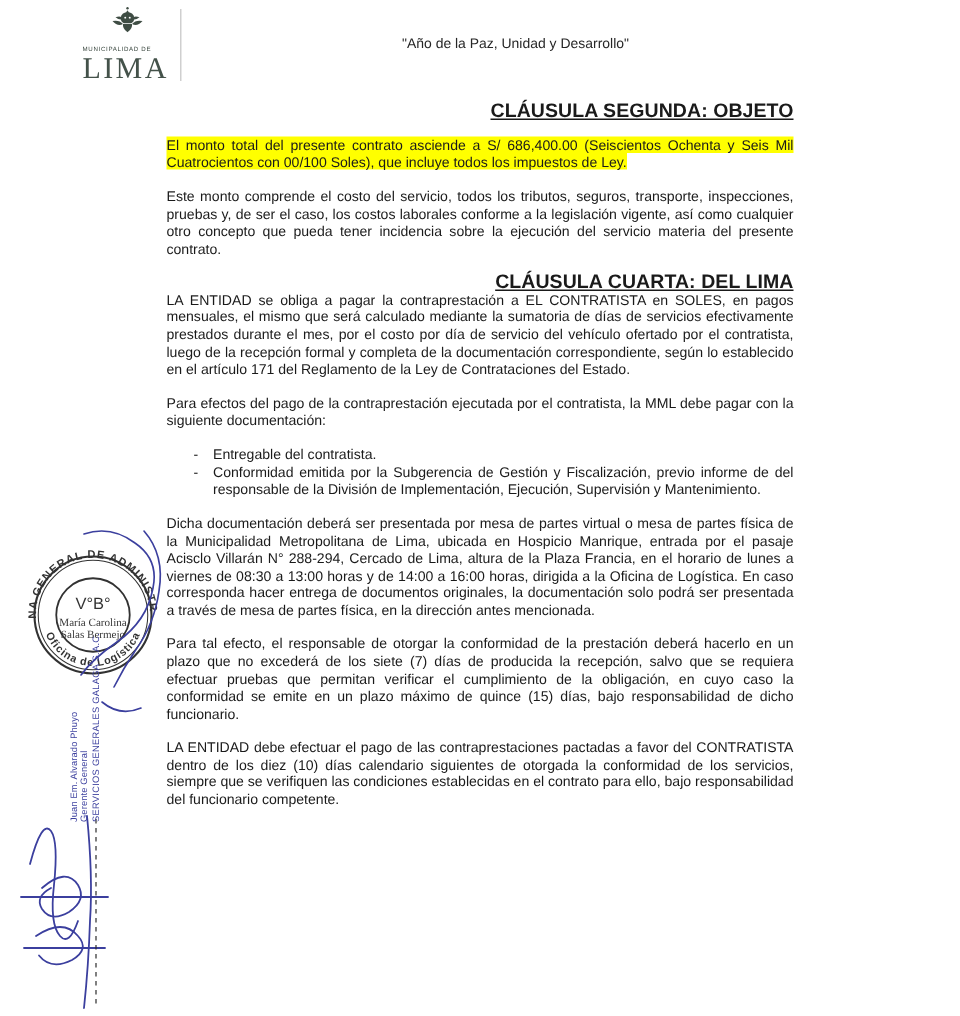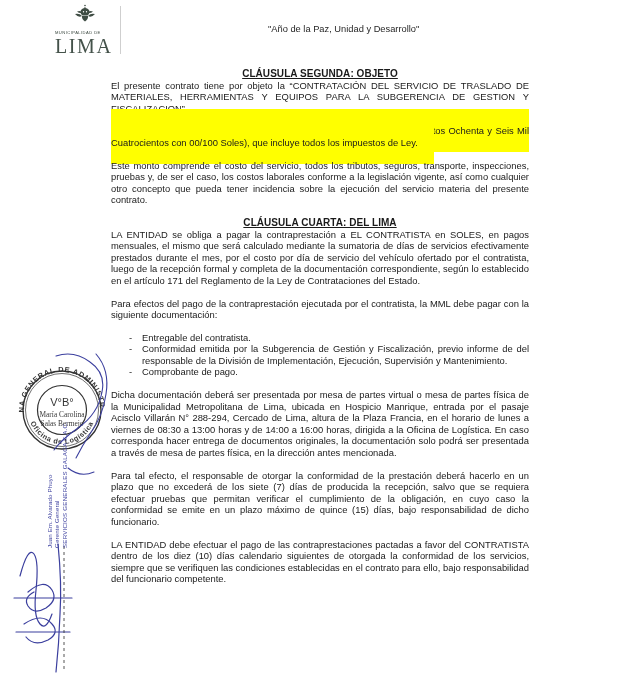--- a/index.html
+++ b/index.html
@@ -76,35 +76,35 @@
     left: 111px;
     top: 68px;
     width: 418px;
     font-size: 9.4px;
     line-height: 11.55px;
     text-align: justify;
   }
   .clause-title {
     font-weight: bold;
     text-decoration: underline;
-    font-size: 10px;
-    text-align: center;
+    font-size: 13px;
+    text-align: right;
     letter-spacing: 0.05px;
   }
   .para {
     text-align: justify;
     text-justify: inter-word;
     margin: 0;
   }
   .gap { height: 11.2px; }
 
   mark.hl {
     background: #ffff00;
     color: #1a1a1a;
-    padding: 16px;
+    padding: 0;
   }
 
   ul.dash-list {
     list-style: none;
     margin: 0;
     padding: 0 0 0 31px;
   }
   ul.dash-list li {
     position: relative;
     text-align: justify;
@@ -193,21 +193,20 @@
   </div>
 
   <div class="header-divider"></div>
 
   <div class="header-motto">"Año de la Paz, Unidad y Desarrollo"</div>
 </div>
 
 <div class="doc">
 
   <div class="clause-title">CLÁUSULA SEGUNDA: OBJETO</div>
-  <div class="para">El presente contrato tiene por objeto la “CONTRATACIÓN DEL SERVICIO DE TRASLADO DE MATERIALES, HERRAMIENTAS Y EQUIPOS PARA LA SUBGERENCIA DE GESTION Y FISCALIZACION”.</div>
 
   <div class="gap"></div>
 
   <div class="para"><mark class="hl">El monto total del presente contrato asciende a S/ 686,400.00 (Seiscientos Ochenta y Seis Mil Cuatrocientos con 00/100 Soles), que incluye todos los impuestos de Ley.</mark></div>
 
   <div class="gap"></div>
 
   <div class="para">Este monto comprende el costo del servicio, todos los tributos, seguros, transporte, inspecciones, pruebas y, de ser el caso, los costos laborales conforme a la legislación vigente, así como cualquier otro concepto que pueda tener incidencia sobre la ejecución del servicio materia del presente contrato.</div>
 
   <div class="gap"></div>
@@ -217,21 +216,20 @@
 
   <div class="gap"></div>
 
   <div class="para">Para efectos del pago de la contraprestación ejecutada por el contratista, la MML debe pagar con la siguiente documentación:</div>
 
   <div class="gap"></div>
 
   <ul class="dash-list">
     <li>Entregable del contratista.</li>
     <li>Conformidad emitida por la Subgerencia de Gestión y Fiscalización, previo informe de del responsable de la División de Implementación, Ejecución, Supervisión y Mantenimiento.</li>
-    <li>Comprobante de pago.</li>
   </ul>
 
   <div class="gap"></div>
 
   <div class="para">Dicha documentación deberá ser presentada por mesa de partes virtual o mesa de partes física de la Municipalidad Metropolitana de Lima, ubicada en Hospicio Manrique, entrada por el pasaje Acisclo Villarán N° 288-294, Cercado de Lima, altura de la Plaza Francia, en el horario de lunes a viernes de 08:30 a 13:00 horas y de 14:00 a 16:00 horas, dirigida a la Oficina de Logística. En caso corresponda hacer entrega de documentos originales, la documentación solo podrá ser presentada a través de mesa de partes física, en la dirección antes mencionada.</div>
 
   <div class="gap"></div>
 
   <div class="para">Para tal efecto, el responsable de otorgar la conformidad de la prestación deberá hacerlo en un plazo que no excederá de los siete (7) días de producida la recepción, salvo que se requiera efectuar pruebas que permitan verificar el cumplimiento de la obligación, en cuyo caso la conformidad se emite en un plazo máximo de quince (15) días, bajo responsabilidad de dicho funcionario.</div>
 

